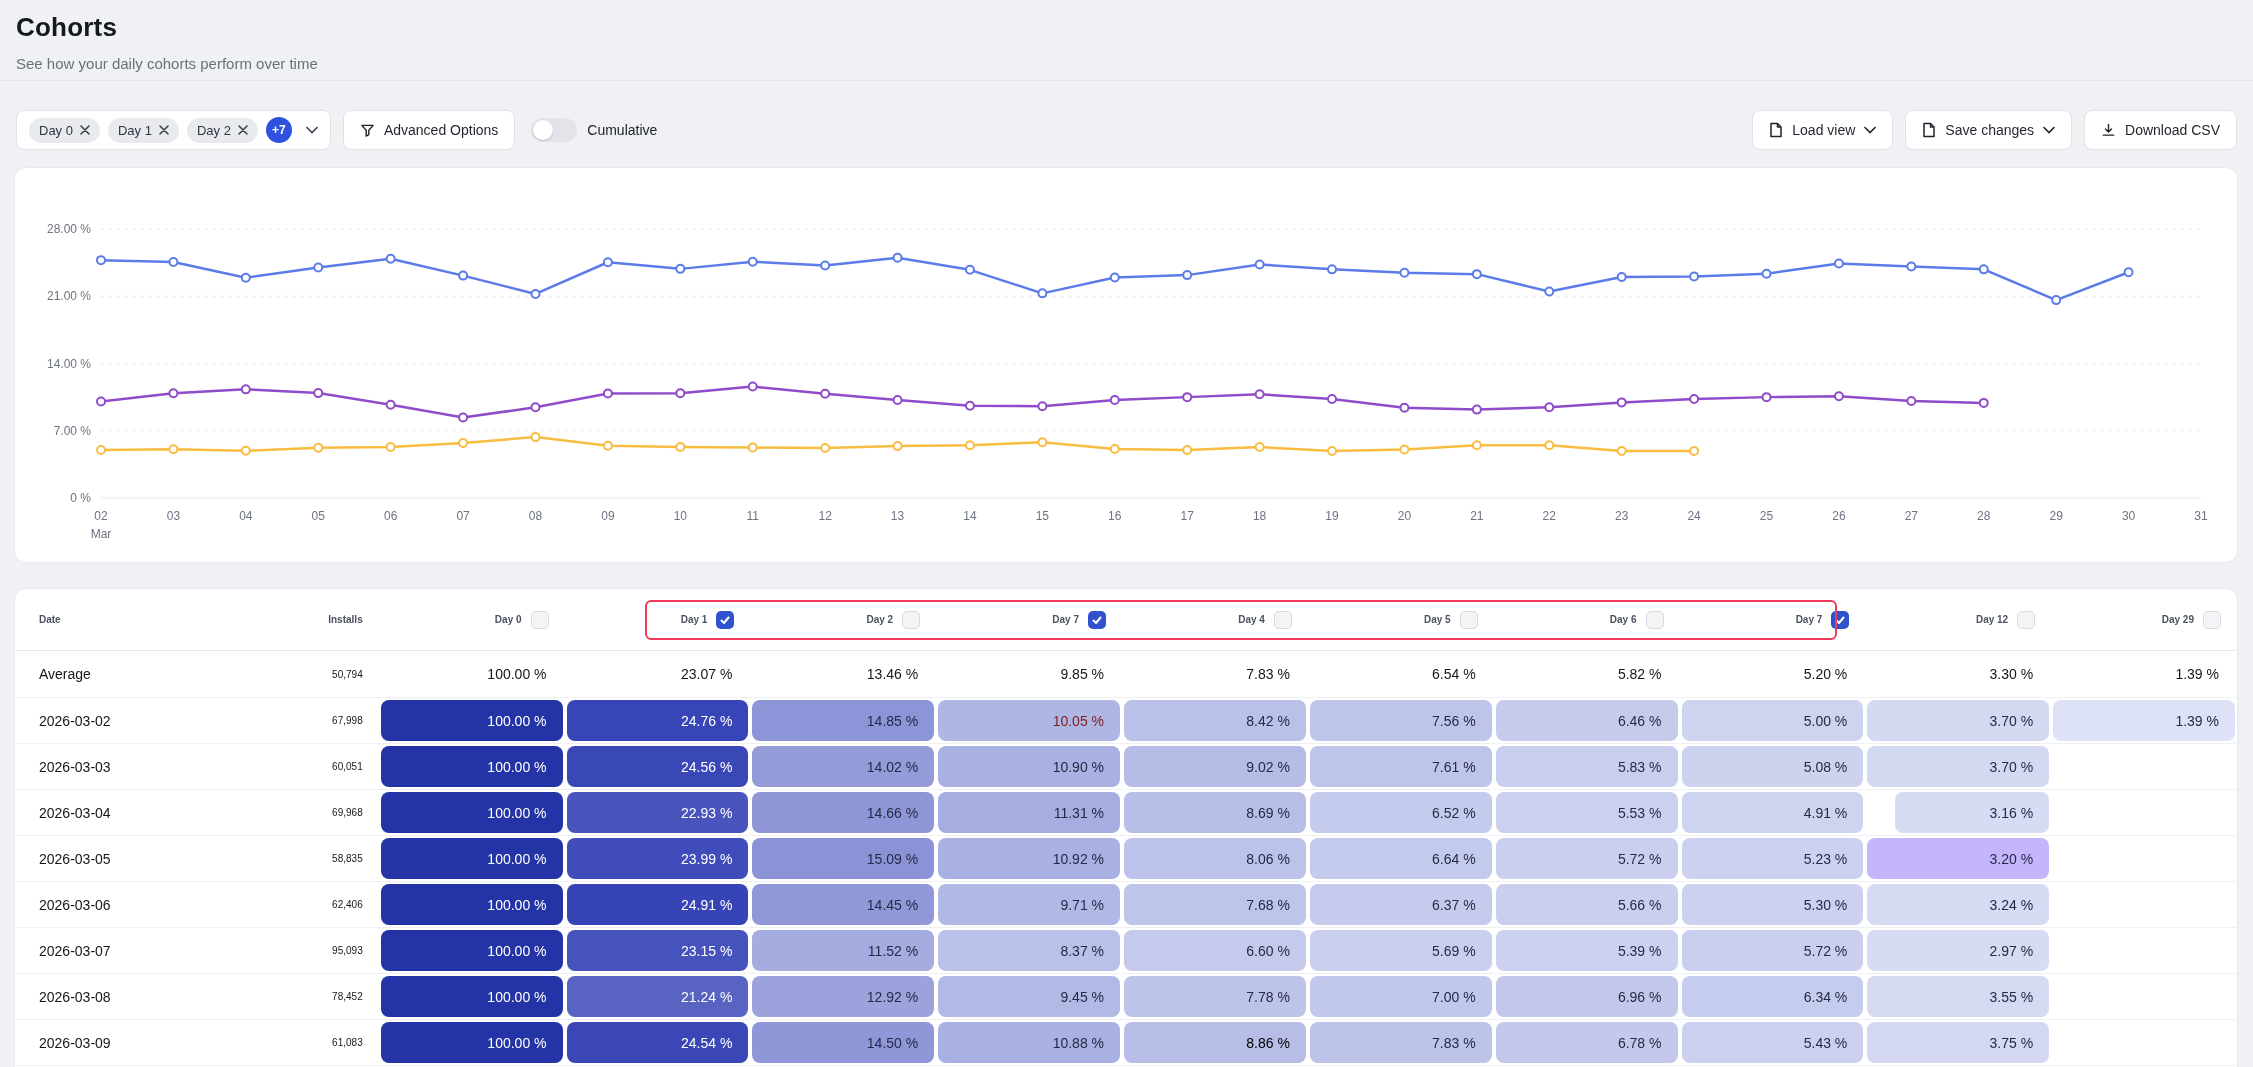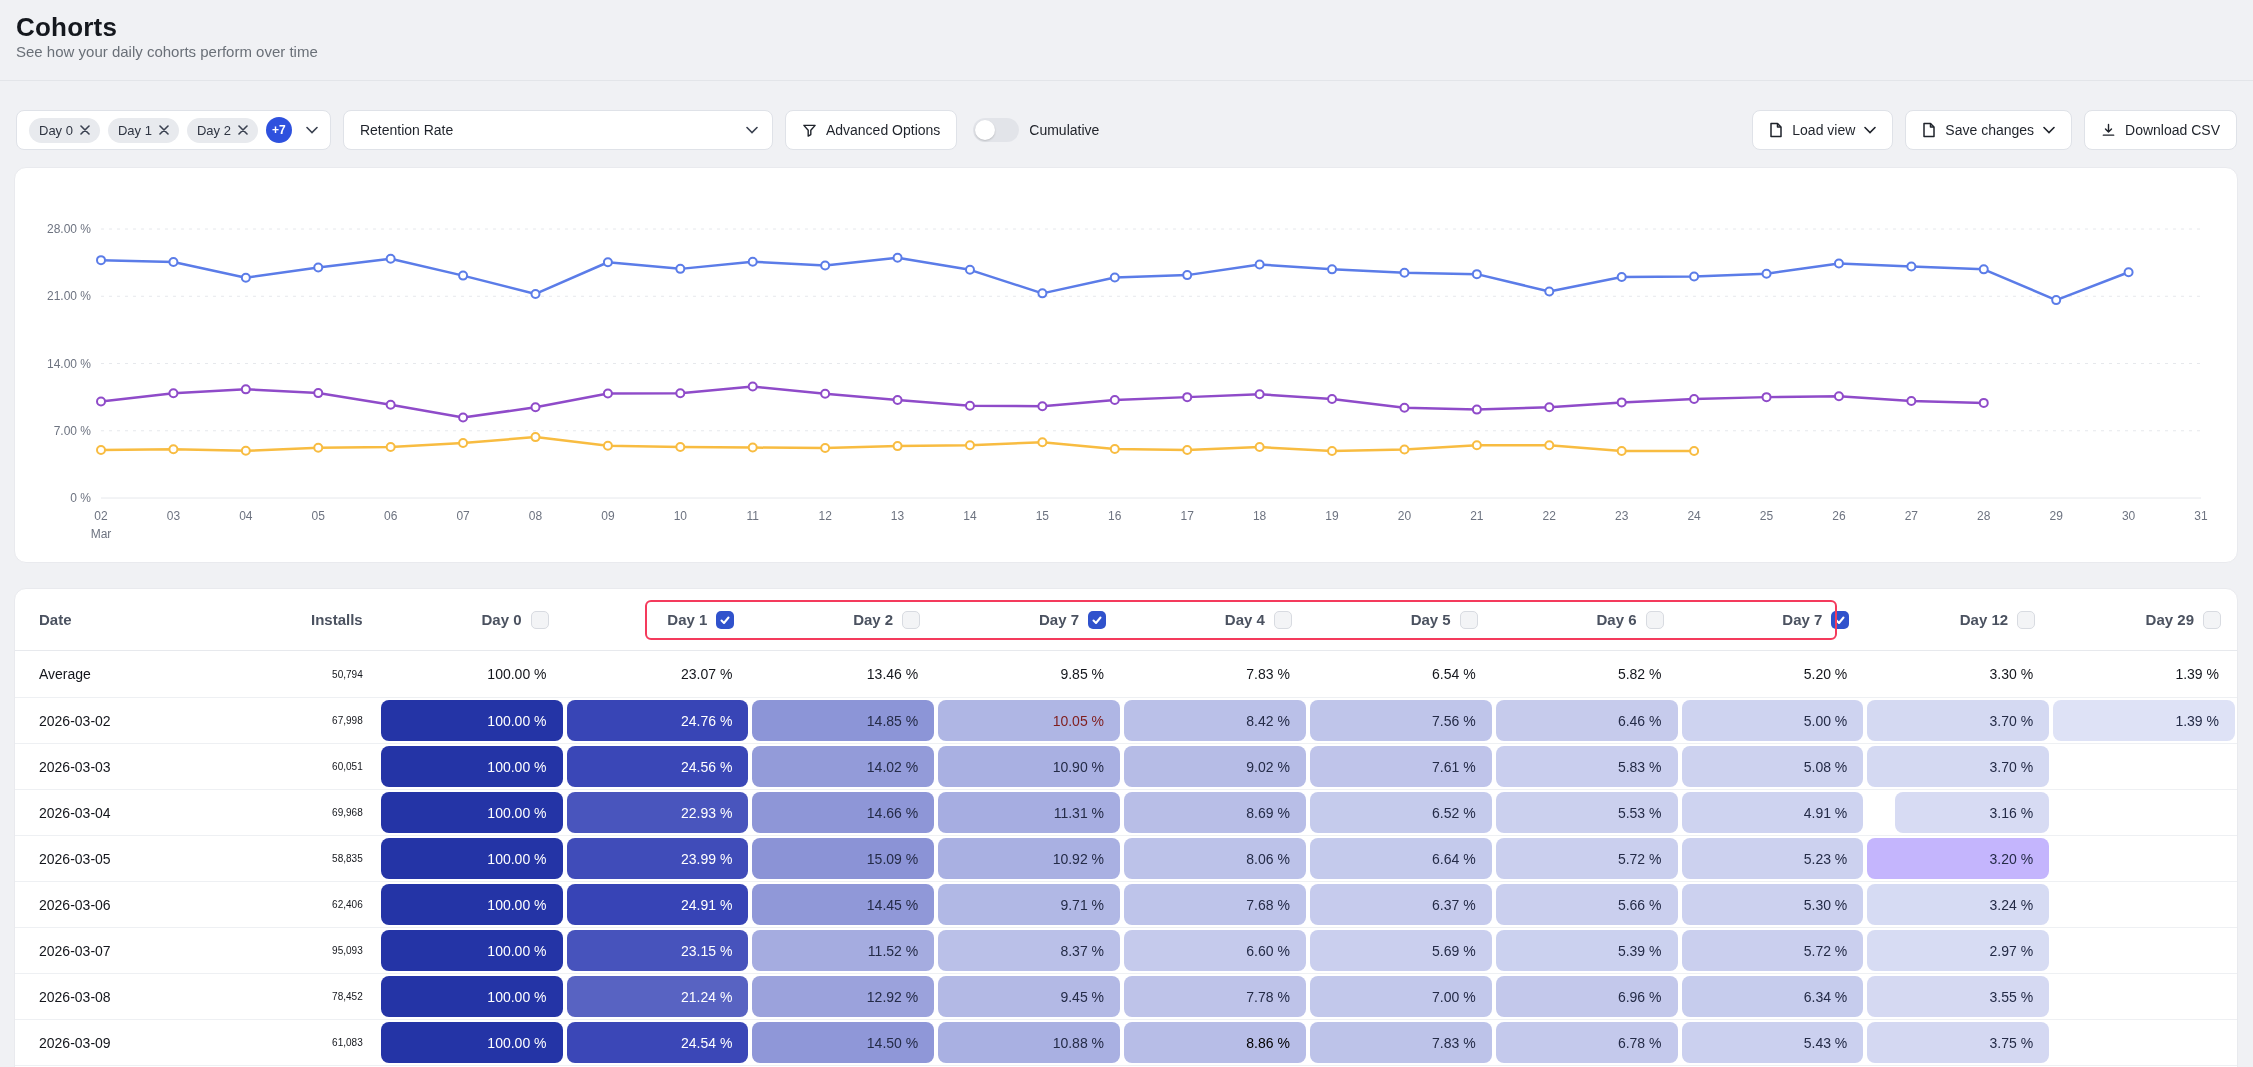--- a/index.html
+++ b/index.html
@@ -2,21 +2,21 @@
 <html><head>
 <meta charset="utf-8">
 <style>
   * { margin:0; padding:0; box-sizing:border-box; }
   html,body { width:2253px; height:1067px; overflow:hidden; background:#f0f1f4;
     font-family:"Liberation Sans","DejaVu Sans",sans-serif; color:#15181e; }
 
   
   .page-head { padding:12px 16px 0 16px; }
   .page-title { font-size:26px; font-weight:700; letter-spacing:.2px; }
-  .page-sub { margin-top:0; font-size:15px; color:#6a7078; }
+  .page-sub { margin-top:12px; font-size:15px; color:#6a7078; }
   .head-divider { position:absolute; left:0; top:80px; width:100%; height:1px; background:#e3e5e9; }
 
   
   .toolbar { position:absolute; left:16px; right:16px; top:110px; height:40px;
     display:flex; justify-content:space-between; align-items:center; }
   .tb-left, .tb-right { display:flex; align-items:center; gap:12px; }
   .box, .btn { background:#fff; border:1px solid #dfe2e8; border-radius:8px; height:40px;
     display:flex; align-items:center; font-size:14px; color:#1f232b; }
   .chips-box { padding:0 12px; gap:8px; }
   .chip { background:#e8eaee; border-radius:999px; padding:5px 10px; font-size:13px; color:#2f3542;
@@ -35,21 +35,21 @@
   
   .chart-card { position:absolute; left:14px; top:167px; width:2224px; height:396px;
     background:#fff; border:1px solid #e9eaee; border-radius:12px; }
   .table-card { position:absolute; left:14px; top:588px; width:2224px; height:620px;
     background:#fff; border:1px solid #e9eaee; border-radius:12px; overflow:hidden; }
 
   
   .t-header { position:relative; height:62px; display:flex; align-items:center;
     border-bottom:1px solid #e7e9ed; }
   .hc { display:flex; align-items:center; justify-content:flex-end; gap:9px;
-    padding-right:16px; font-size:15px; font-weight:600; color:#4b5260; }
+    padding-right:16px; font-size:10px; font-weight:600; color:#4b5260; }
   .hc-date { width:200px; justify-content:flex-start; padding-left:24px; }
   .hc-installs { width:164px; }
   .hc-day { width:186px; }
   .cbx { width:18px; height:18px; border-radius:5px; flex:0 0 auto; display:flex;
     align-items:center; justify-content:center; cursor:pointer; }
   .cbx.off { background:#f3f4f6; border:1.5px solid #d8dbe1; }
   .cbx.on { background:#3052cc; }
   .hl-box { position:absolute; left:630px; top:11px; width:1192px; height:40px;
     border:2.5px solid #f43a5c; border-radius:6px; pointer-events:none; }
 
@@ -103,28 +103,20 @@
           </span>
         </span>
       <span class="more-badge">+7</span>
       <span class="icon" style="margin-left:6px;">
         <svg width="12" height="8">
             <path d="M1 1.5 L6 6.5 L11 1.5" stroke="#3a4150" stroke-width="1.6" fill="none" stroke-linecap="round"></path>
           </svg>
       </span>
     </div>
 
-    <div class="box metric-select">
-      <span>Retention Rate</span>
-      <span class="icon">
-        <svg width="12" height="8">
-            <path d="M1 1.5 L6 6.5 L11 1.5" stroke="#3a4150" stroke-width="1.6" fill="none" stroke-linecap="round"></path>
-          </svg>
-      </span>
-    </div>
 
     <div class="btn">
       <span class="icon">
         <svg width="15" height="15" viewBox="0 0 16 16">
             <path d="M2 2.5 h12 l-4.6 5.2 v4.6 l-2.8 1.6 v-6.2 z" fill="none" stroke="#1f232b" stroke-width="1.5" stroke-linejoin="round"></path>
           </svg>
       </span>
       <span>Advanced Options</span>
     </div>
 

